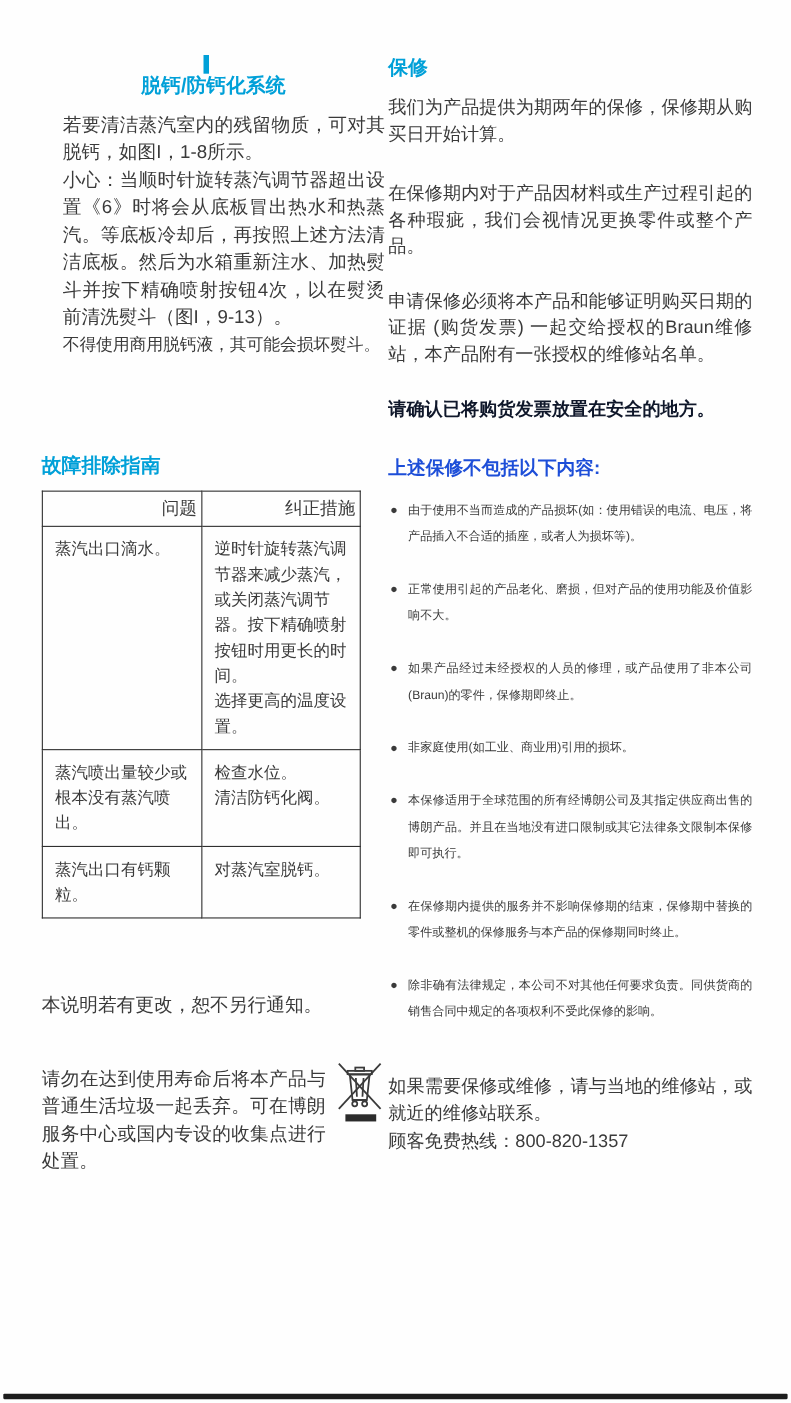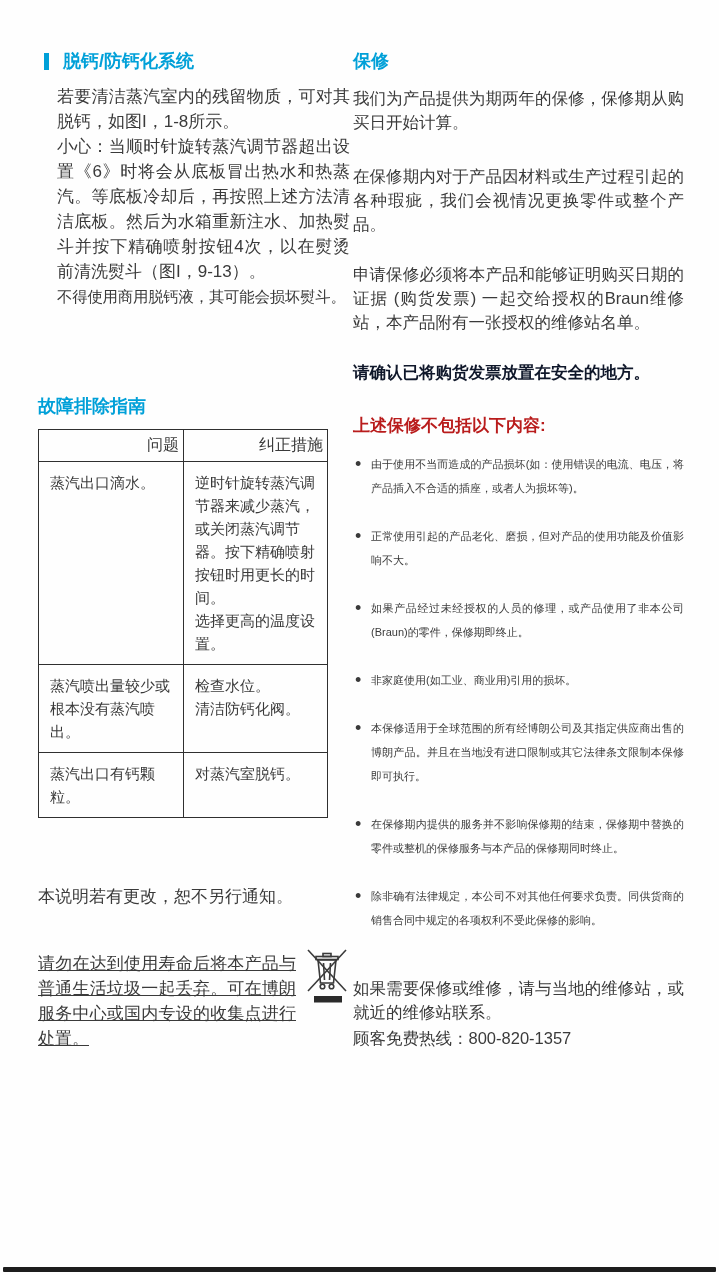--- a/index.html
+++ b/index.html
@@ -9,21 +9,21 @@
     background: #fefefe;
     font-family: "Liberation Sans", "DejaVu Sans", sans-serif;
     color: #3a3a3a;
     overflow: hidden;
   }
   .col { position: absolute; top: 50px; }
   .col-left  { left: 38px;  width: 312px; }
   .col-right { left: 353px; width: 331px; }
 
   
-  .sec-head { display: flex; align-items: center; margin: 0 0 12px 6px; }
+  .sec-head { display: flex; align-items: center; margin: 0 0 12px 0; flex-direction: column; }
   .marker { width: 5px; height: 17px; background: var(--accent, #00a0d8); margin-right: 14px; }
   h2.cyan, .sec-head h2 {
     margin: 0; font-size: 18px; line-height: 22px;
     color: var(--accent, #00a0d8); font-weight: 700;
   }
   h2.cyan { margin: 0 0 14px 0; }
 
   .body-indent { padding-left: 19px; }
   .body-indent p, .para, li {
     margin: 0; font-size: 17px; line-height: 25px;
@@ -38,31 +38,31 @@
     font-size: 15px; color: #3a3a3a;
   }
   table.trouble th, table.trouble td { border: 1.5px solid #2f2f2f; vertical-align: top; }
   table.trouble col.c1 { width: 145px; }
   table.trouble th { font-weight: 400; text-align: right; padding: 5px 4px; font-size: 16px; }
   table.trouble td { padding: 9px 8px 9px 11px; line-height: 23px; }
   .prewrap { white-space: pre-line; }
 
   .change-note { margin: 66px 0 0 0; font-size: 17px; line-height: 25px; }
   .disposal { margin-top: 42px; }
-  .disposal p { margin: 0; font-size: 17px; line-height: 25px; text-align: justify; text-decoration: underline; }
+  .disposal p { margin: 0; font-size: 17px; line-height: 25px; text-align: justify; }
   .weee { float: right; width: 46px; height: 58px; margin: -4px 0 2px 8px; }
 
   
   .col-right .para { font-size: 16.5px; line-height: 24px; margin: 0; }
   .gap-lg { margin-top: 30px !important; }
   .gap-md { margin-top: 26px !important; }
   .bold-note { margin-top: 26px !important; font-weight: 700; color: #0f172a; }
   .exclusions-heading {
     margin: 30px 0 0 0; font-size: 17px; line-height: 24px;
-    font-weight: 700; color: #b91c1c;
+    font-weight: 700; color: #1d4ed8;
   }
   ul.exclusions { list-style: none; margin: 14px 0 0 0; padding: 0; }
   ul.exclusions li {
     position: relative; padding-left: 18px; margin-bottom: 24px;
     font-size: 11px; line-height: 24px;
   }
   ul.exclusions li::before {
     content: "\2022"; position: absolute; left: 2px; top: 0;
     font-size: 18px; color: #3a3a3a;
   }

